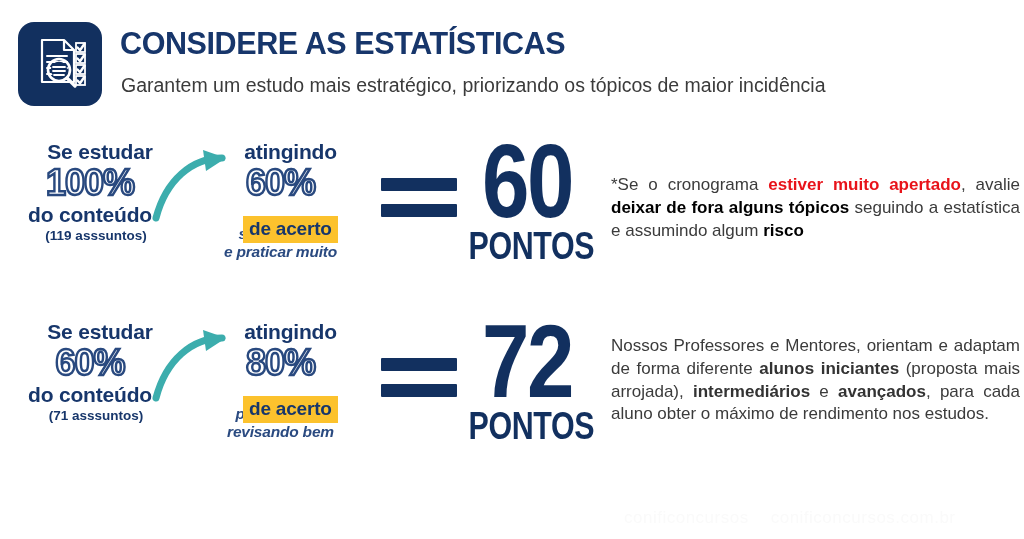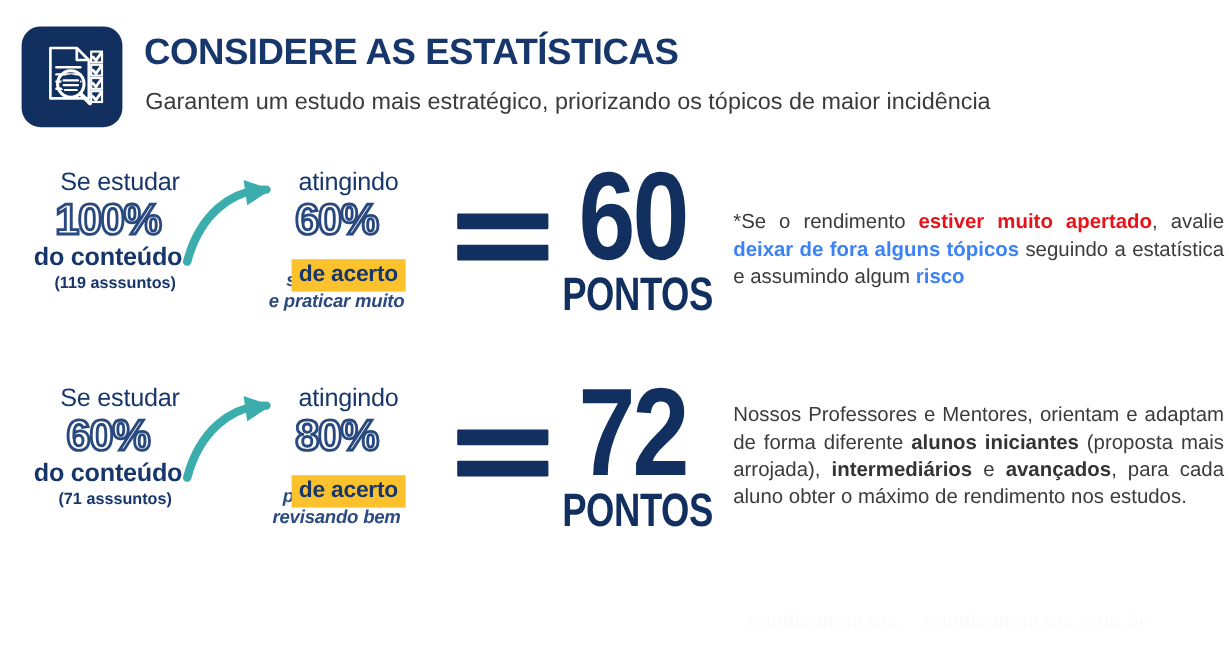--- a/index.html
+++ b/index.html
@@ -34,21 +34,21 @@
   }
 
   
   .row { position: absolute; left: 0; width: 1024px; height: 180px; }
   .row-1 { top: 140px; }
   .row-2 { top: 320px; }
 
   
   .blk-left { position: absolute; left: 0px; top: 0px; width: 180px; text-align: center; }
   .lbl-top {
-    font-size: 21px; font-weight: normal; color: #17366b;
+    font-size: 21px; font-weight: bold; color: #17366b;
     letter-spacing: -0.2px; line-height: 1.1; padding-left: 20px;
   }
   .big-outline {
     font-size: 36px; font-weight: bold;
     line-height: 1.0;
     letter-spacing: -1px;
     color: #ffffff;
     -webkit-text-stroke: 2.4px #29497f;
     text-shadow: 0 0 0 #29497f;
     margin-top: 2px;
@@ -102,21 +102,21 @@
 
   
   .blk-text {
     position: absolute; left: 611px; width: 409px;
     font-size: 17px; color: #3b3b3b;
     line-height: 1.34; text-align: justify;
   }
   .blk-text.t1 { top: 34px; }
   .blk-text.t2 { top: 15px; }
   .blk-text b.red { color: #e8131a; }
-  .blk-text b.blue { color: #3b82f6; }
+  .blk-text b.blue { color: #000000; }
   .blk-text b.dark { color: #333333; }
 
   
   .watermark {
     position: absolute; left: 624px; top: 508px;
     font-size: 17px; color: #fafafa; letter-spacing: 0.5px;
     white-space: nowrap; user-select: none;
   }
   .watermark .wm2 { margin-left: 22px; }
 </style>
@@ -191,21 +191,21 @@
     <div class="equals">
       <div class="bar"></div>
       <div class="bar"></div>
     </div>
 
     <div class="blk-points">
       <div class="points-num">60</div>
       <div class="points-lbl">PONTOS</div>
     </div>
 
-    <div class="blk-text t1"><span>*Se o rendimento </span><b class="red">estiver muito apertado</b><span>, avalie </span><b class="blue">deixar de fora alguns tópicos</b><span> seguindo a estatística e assumindo algum </span><b class="blue">risco</b></div>
+    <div class="blk-text t1"><span>*Se o cronograma </span><b class="red">estiver muito apertado</b><span>, avalie </span><b class="blue">deixar de fora alguns tópicos</b><span> seguindo a estatística e assumindo algum </span><b class="blue">risco</b></div>
   </div>
 
   <div class="row row-2">
 
     <div class="blk-left">
       <div class="lbl-top">Se estudar</div>
       <div class="big-outline">60%</div>
       <div class="lbl-bot">do conteúdo</div>
       <div class="lbl-count">(71 asssuntos)</div>
     </div>

